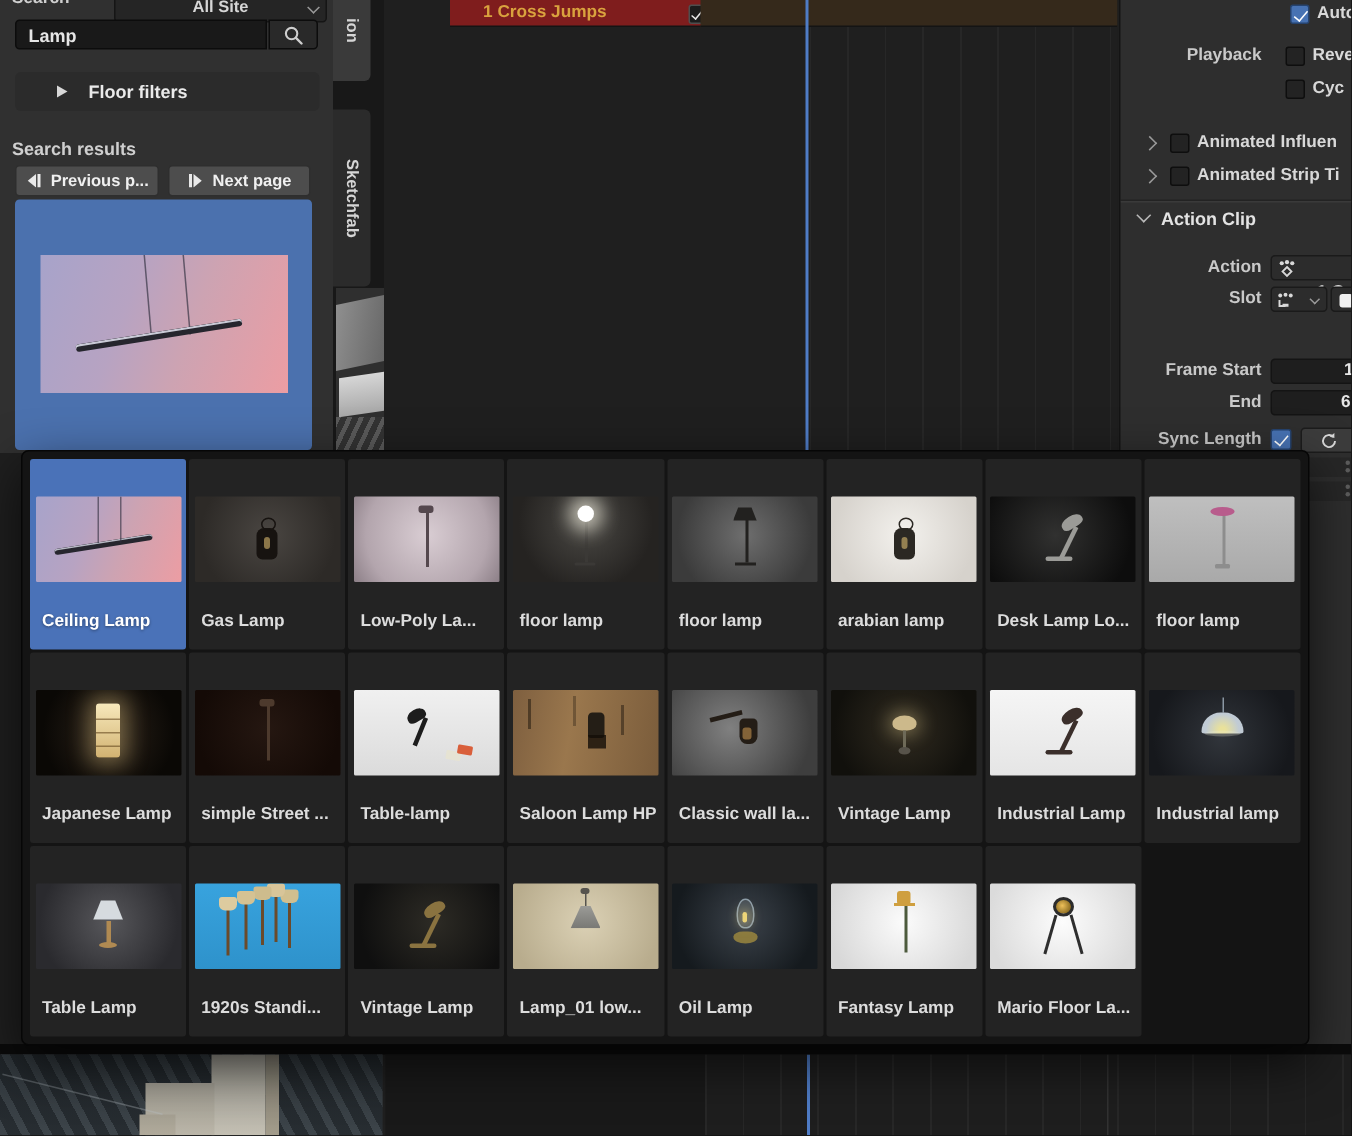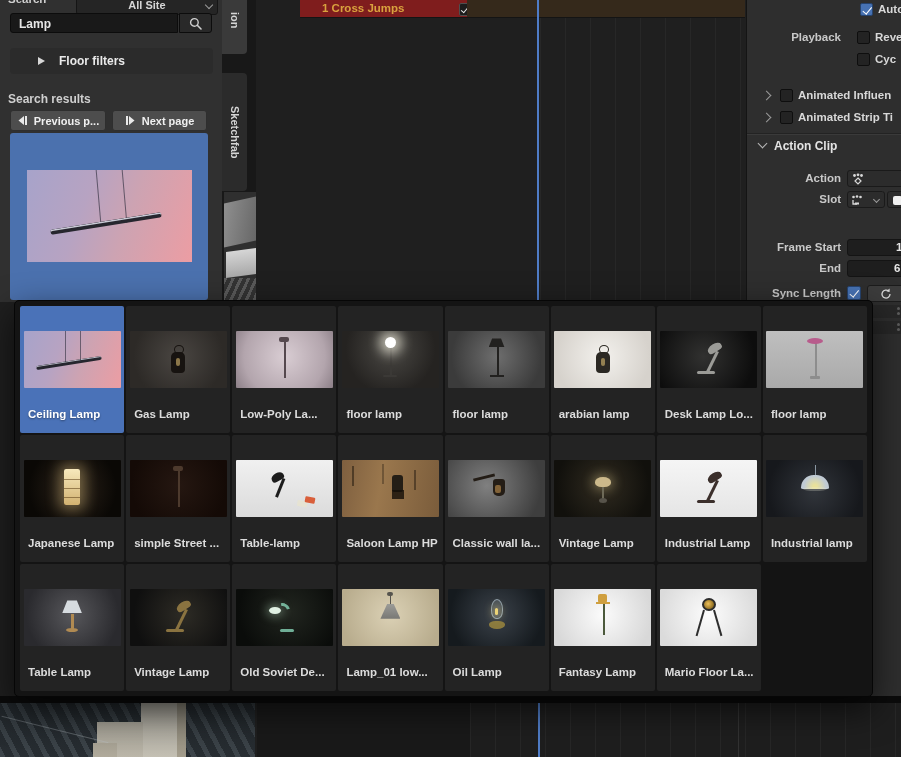--- a/index.html
+++ b/index.html
@@ -493,40 +493,40 @@
         <div class="thumb" style="background: radial-gradient(circle at 50% 45%, rgb(87, 87, 91), rgb(42, 42, 46) 80%);">
           <div class="sil k-table" style="--fg: #b08a52;">
             <div class="a"></div>
             <div class="b"></div>
             <div class="c"></div>
           </div>
         </div>
         <div class="clabel">Table Lamp</div>
       </div>
       <div class="cell">
+        <div class="thumb" style="background: linear-gradient(rgb(56, 163, 222), rgb(46, 146, 203));">
+          <div class="sil k-multi" style="--fg: #6b4a2a;">
+            <div class="a"></div>
+            <div class="b"></div>
+            <div class="c"></div>
+          </div>
+        </div>
+        <div class="clabel">1920s Standi...</div>
+      </div>
+      <div class="cell">
         <div class="thumb" style="background: radial-gradient(circle at 55% 45%, rgb(45, 43, 37), rgb(15, 15, 15) 80%);">
           <div class="sil k-desk" style="--fg: #8a7340;">
             <div class="a"></div>
             <div class="b"></div>
             <div class="c"></div>
           </div>
         </div>
         <div class="clabel">Vintage Lamp</div>
       </div>
       <div class="cell">
-        <div class="thumb" style="background: radial-gradient(circle at 55% 40%, rgb(33, 37, 31), rgb(10, 12, 10) 80%);">
-          <div class="sil k-soviet" style="--fg: #6fae96;">
-            <div class="a"></div>
-            <div class="b"></div>
-            <div class="c"></div>
-          </div>
-        </div>
-        <div class="clabel">Old Soviet De...</div>
-      </div>
-      <div class="cell">
         <div class="thumb" style="background: radial-gradient(circle at 50% 45%, rgb(219, 209, 181), rgb(184, 172, 141) 86%);">
           <div class="sil k-pendant" style="--fg: #6e6e6a;">
             <div class="a"></div>
             <div class="b"></div>
             <div class="c"></div>
           </div>
         </div>
         <div class="clabel">Lamp_01 low...</div>
       </div>
       <div class="cell">

